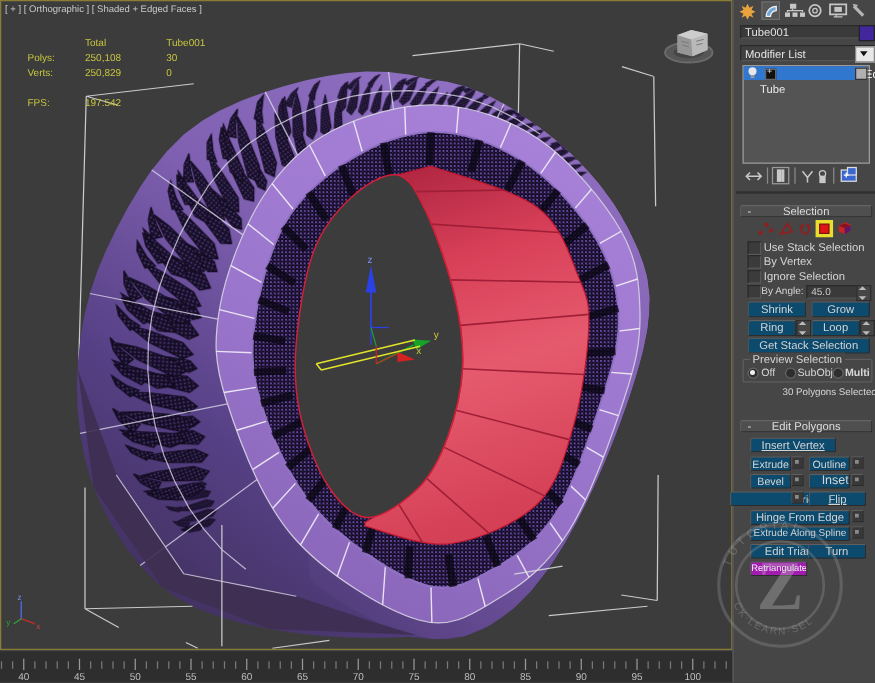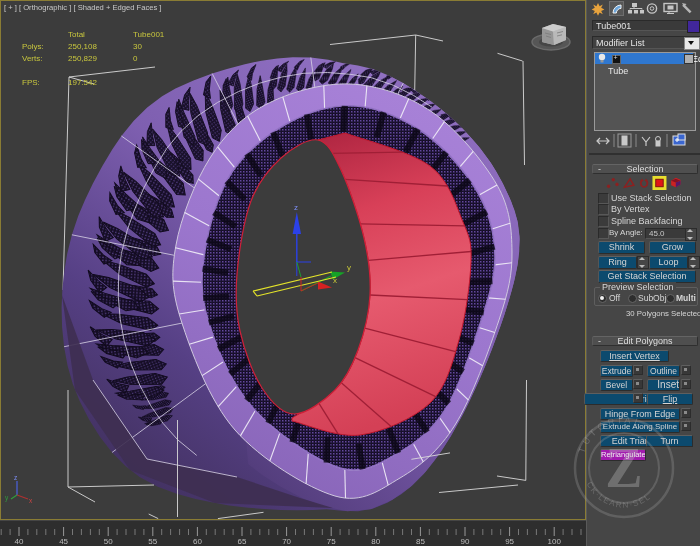--- a/index.html
+++ b/index.html
@@ -414,21 +414,21 @@
         <path d="M70,5 l5,-3 5,2 0,5 -5,3 -5,-2 z" fill="#c22"></path>
         <path d="M70,5 l5,2 5,-2 -5,-2z" fill="#812"></path>
         <path d="M75,7 l0,5 5,-3 0,-4z" fill="#55186a"></path>
       </g>
     </svg>
 <div class="cb" style="left:598px;top:193px;"></div>
 <div class="lbl" style="left:611px;top:193px;">Use Stack Selection</div>
 <div class="cb" style="left:598px;top:204px;"></div>
 <div class="lbl" style="left:611px;top:204px;">By Vertex</div>
 <div class="cb" style="left:598px;top:216px;"></div>
-<div class="lbl" style="left:611px;top:216px;">Spline Backfacing</div>
+<div class="lbl" style="left:611px;top:216px;">Ignore Selection</div>
 <div class="cb" style="left:598px;top:228px;"></div>
 <div class="lbl" style="left:609px;top:228px;font-size:8px;">By Angle:</div>
 <div style="position:absolute;left:645px;top:228px;width:36px;height:9px;background:#3a3a3a;border:1px solid;border-color:#2a2a2a #555 #555 #2a2a2a;color:#c9c9c9;font-size:8px;line-height:10px;padding-left:3px;">45.0</div>
 <div class="spin" style="left:685px;top:228px;height:11px;">
       <i style="top:0px;border-bottom-color:#bbb;border-top-width:0;left:1px;"></i>
       <i style="bottom:0px;border-top-color:#bbb;border-bottom-width:0;left:1px;"></i>
     </div>
 <div class="btn" style="left:598px;top:241px;width:45px;height:11px;line-height:11px;">Shrink</div>
 <div class="btn" style="left:649px;top:241px;width:45px;height:11px;line-height:11px;">Grow</div>
 <div class="btn" style="left:598px;top:256px;width:37px;height:11px;line-height:11px;">Ring</div>

